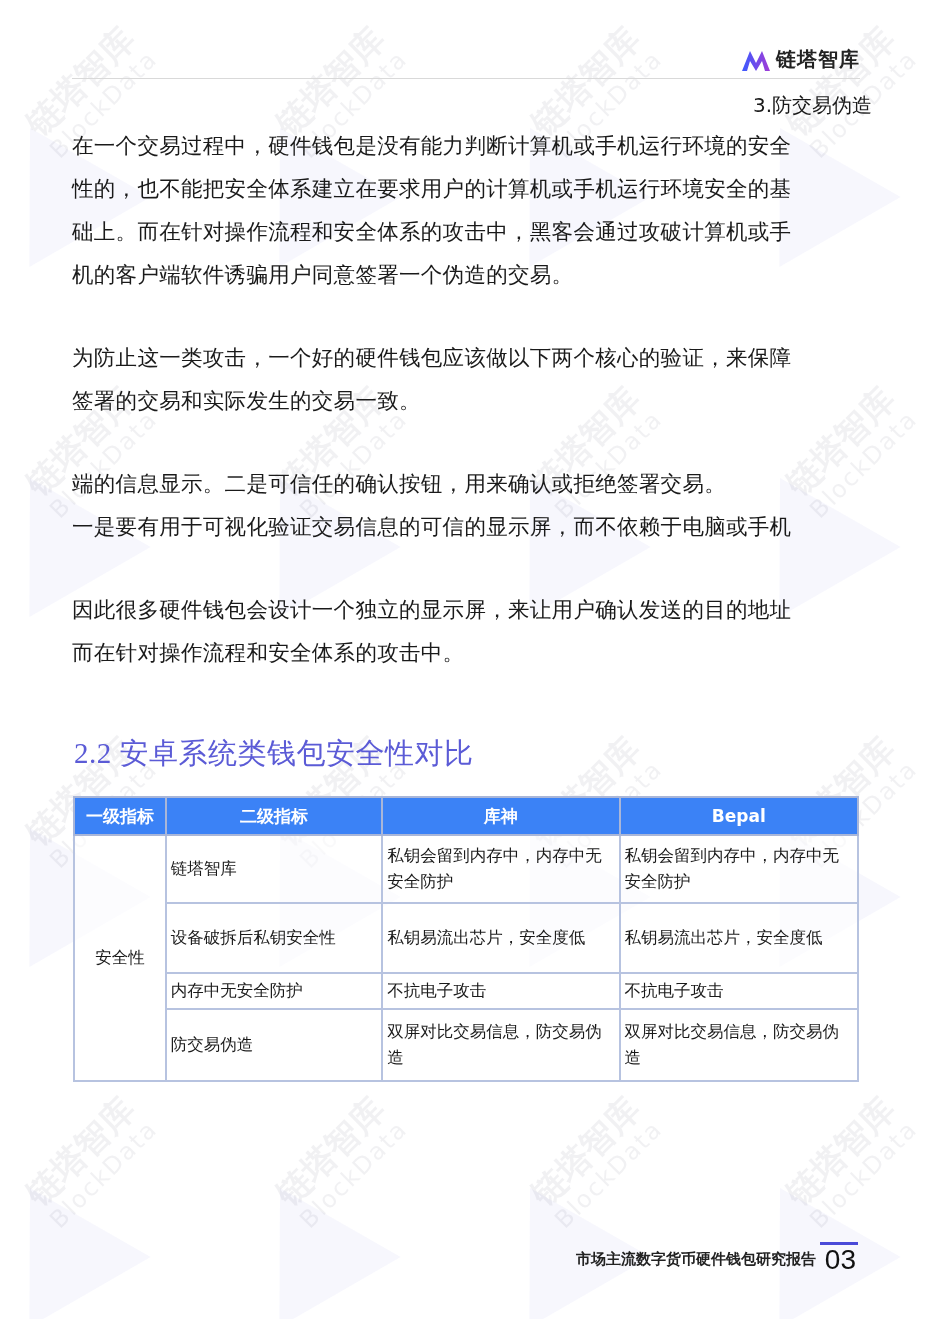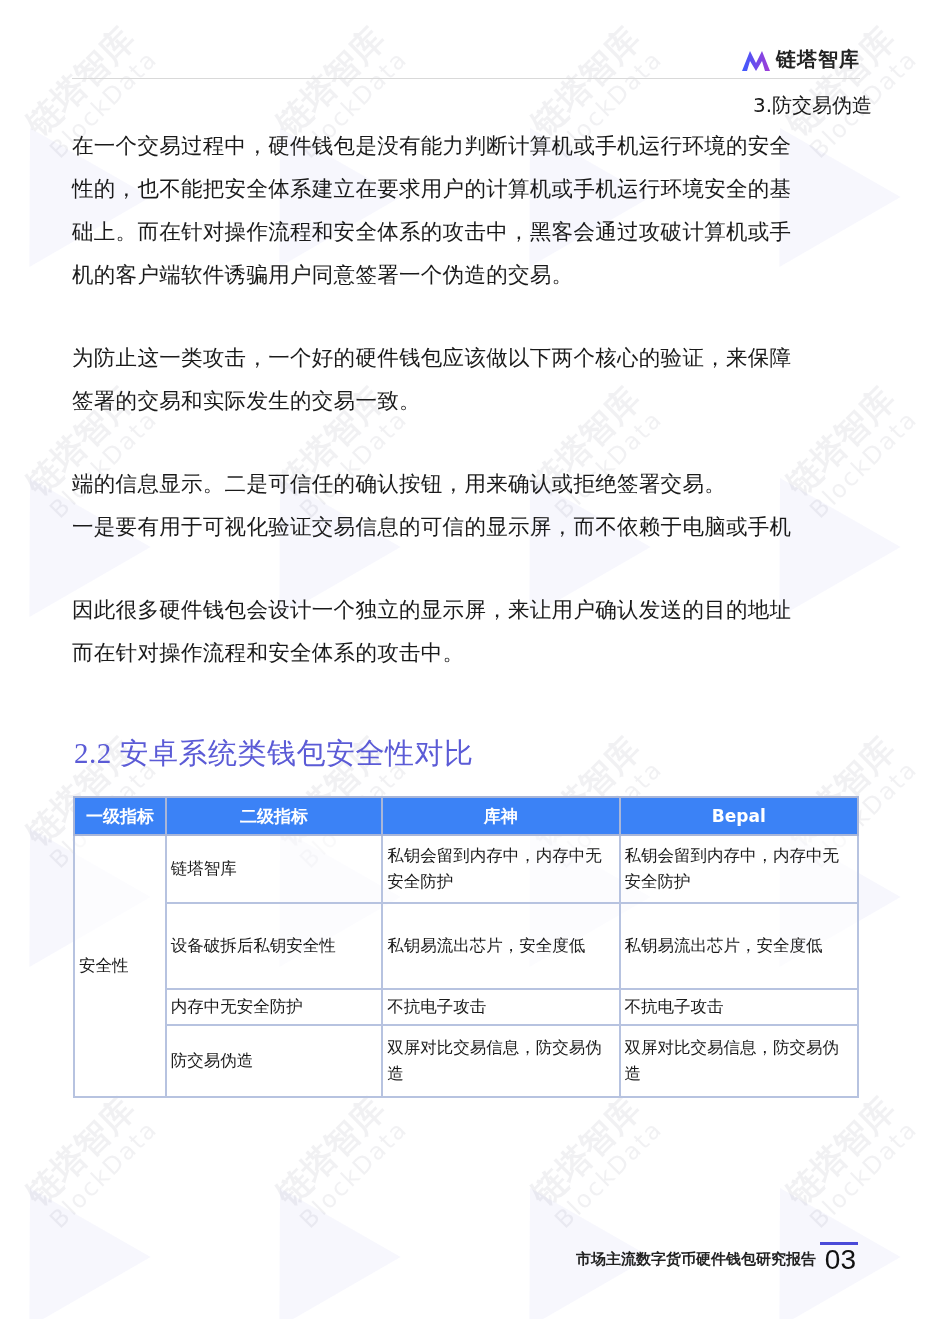--- a/index.html
+++ b/index.html
@@ -13,21 +13,21 @@
   .logo-mark{width:32px;height:26px;}
   .logo-text{font-size:20px;font-weight:bold;color:#222;letter-spacing:1px;}
   .content{position:absolute;left:72px;top:88px;width:800px;z-index:2;}
   .h3{font-size:20px;line-height:34px;margin:0 0 2px 0;color:#1a1a1a;text-align:right;}
   .p{font-size:21.5px;line-height:43px;margin:0;letter-spacing:0.3px;color:#1a1a1a;}
   .gap{height:40px;}
   .section-title{position:absolute;left:74px;top:734px;font-size:29px;color:#5b5bd6;z-index:2;letter-spacing:0.5px;font-family:Liberation Serif, serif;}
   table.cmp{position:absolute;left:73px;top:796px;width:786px;border-collapse:collapse;z-index:2;font-size:16.5px;}
   table.cmp th{background:#3b82f6;color:#fff;font-weight:bold;height:34px;border:2px solid #a9b6d8;font-size:17px;}
   table.cmp td{border:2px solid #b7c3e0;padding:4px 4px;vertical-align:middle;line-height:26px;color:#1a1a1a;background:rgba(255,255,255,0.6);}
-  table.cmp td.center{text-align:left;margin-left:19px;}
+  table.cmp td.center{text-align:center;margin-left:19px;}
   .footer{position:absolute;left:560px;top:1240px;width:300px;height:40px;z-index:2;}
   .footer-title{position:absolute;right:44px;top:10px;font-size:15px;font-weight:bold;color:#222;}
   .footer-line{position:absolute;right:2px;top:2px;width:38px;height:3px;background:#4a4ad8;}
   .footer-page{position:absolute;right:4px;top:4px;font-size:28px;color:#111;font-family:"Liberation Sans",sans-serif;}
 </style>
 </head>
 <body>
 
 <div class="wm-layer">
   <div class="wm-tri" style="left:-10px;top:120px;"></div>
@@ -122,21 +122,21 @@
       <th>Bepal</th>
     </tr>
   </thead>
   <tbody>
     <tr style="height:68px">
       <td class="center" rowspan="4">安全性</td>
       <td>链塔智库</td>
       <td>私钥会留到内存中，内存中无安全防护</td>
       <td>私钥会留到内存中，内存中无安全防护</td>
     </tr>
-    <tr style="height:86px">
+    <tr style="height:70px">
       <td>设备破拆后私钥安全性</td>
       <td>私钥易流出芯片，安全度低</td>
       <td>私钥易流出芯片，安全度低</td>
     </tr>
     <tr style="height:35px">
       <td>内存中无安全防护</td>
       <td>不抗电子攻击</td>
       <td>不抗电子攻击</td>
     </tr>
     <tr style="height:72px">

